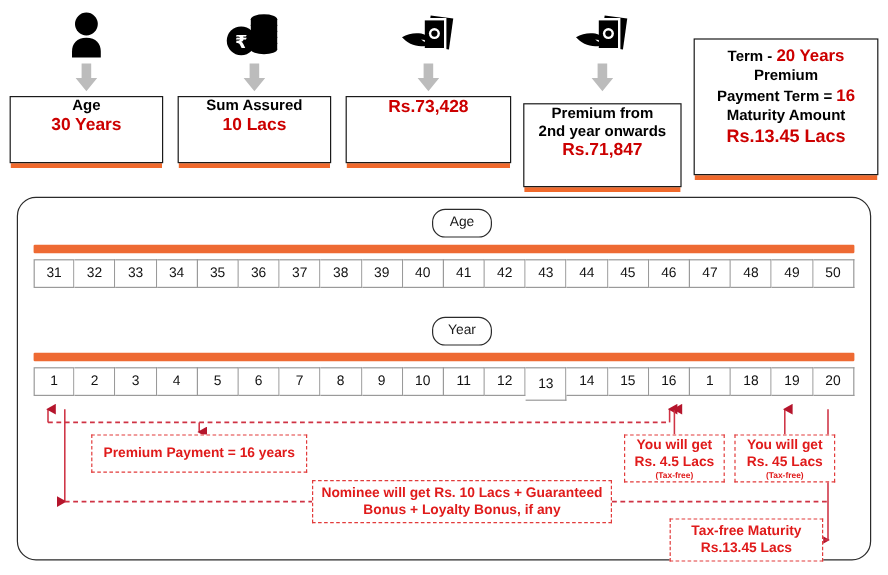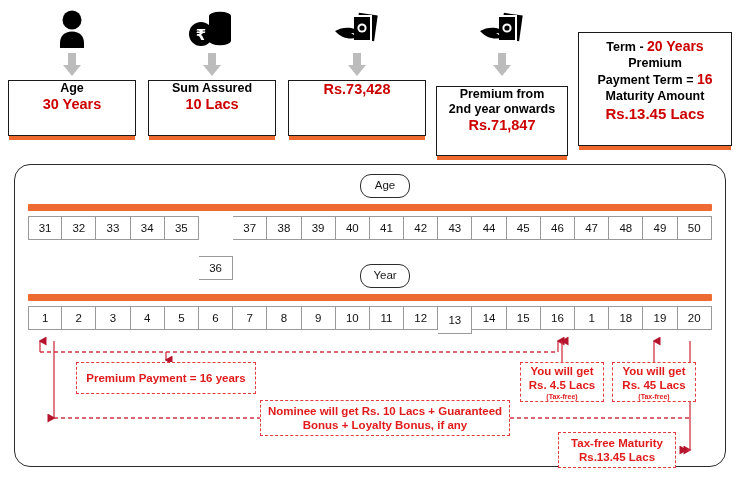--- a/index.html
+++ b/index.html
@@ -182,21 +182,21 @@
   <div class="panel"></div>
 
   <div class="pill" style="left:360px;top:174px;">Age</div>
   <div class="bar" style="left:28px;top:204px;width:684px;"></div>
   <div class="cells" id="age-cells" style="left:28px;top:216px;width:684px;height:24px;">
       <div class="cell" style="width: 34.2px; height: 24px;">31</div>
       <div class="cell" style="width: 34.2px; height: 24px;">32</div>
       <div class="cell" style="width: 34.2px; height: 24px;">33</div>
       <div class="cell" style="width: 34.2px; height: 24px;">34</div>
       <div class="cell" style="width: 34.2px; height: 24px;">35</div>
-      <div class="cell" style="width: 34.2px; height: 24px; margin-top: 40px;">36</div>
+      <div class="cell" style="width: 34.2px; height: 24px;">36</div>
       <div class="cell" style="width: 34.2px; height: 24px;">37</div>
       <div class="cell" style="width: 34.2px; height: 24px;">38</div>
       <div class="cell" style="width: 34.2px; height: 24px;">39</div>
       <div class="cell" style="width: 34.2px; height: 24px;">40</div>
       <div class="cell" style="width: 34.2px; height: 24px;">41</div>
       <div class="cell" style="width: 34.2px; height: 24px;">42</div>
       <div class="cell" style="width: 34.2px; height: 24px;">43</div>
       <div class="cell" style="width: 34.2px; height: 24px;">44</div>
       <div class="cell" style="width: 34.2px; height: 24px;">45</div>
       <div class="cell" style="width: 34.2px; height: 24px;">46</div>
@@ -278,18 +278,18 @@
     <div class="t">Rs. 4.5 Lacs</div>
     <div class="tiny">(Tax-free)</div>
   </div>
 
   <div class="callout" id="co-3" style="left: 612px; top: 362px; width: 84px; height: 40px;">
     <div class="t">You will get</div>
     <div class="t">Rs. 45 Lacs</div>
     <div class="tiny">(Tax-free)</div>
   </div>
 
-  <div class="callout" id="co-4" style="left: 558px; top: 432px; width: 118px; height: 36px;">
+  <div class="callout" id="co-4" style="left: 558px; top: 432px; width: 128px; height: 36px;">
     <div class="t">Tax-free Maturity</div>
     <div class="t">Rs.13.45 Lacs</div>
   </div>
 
 </div>
 
 </body></html>

